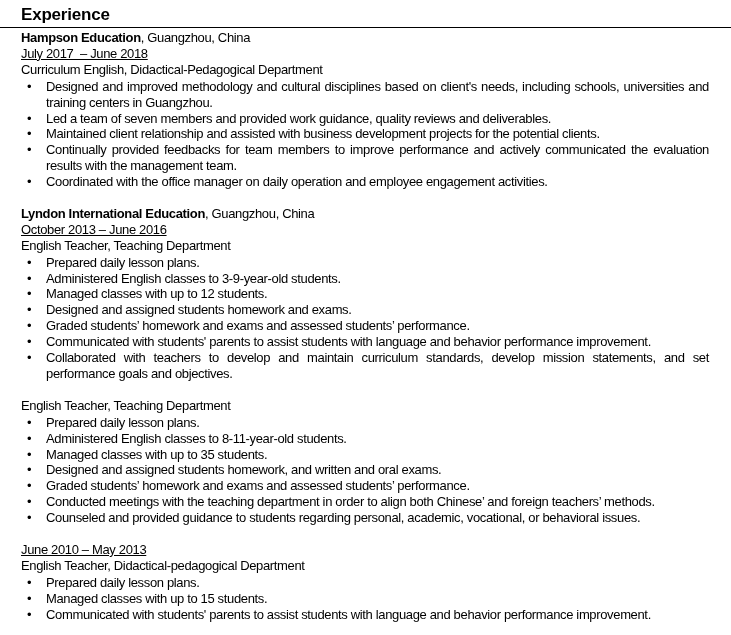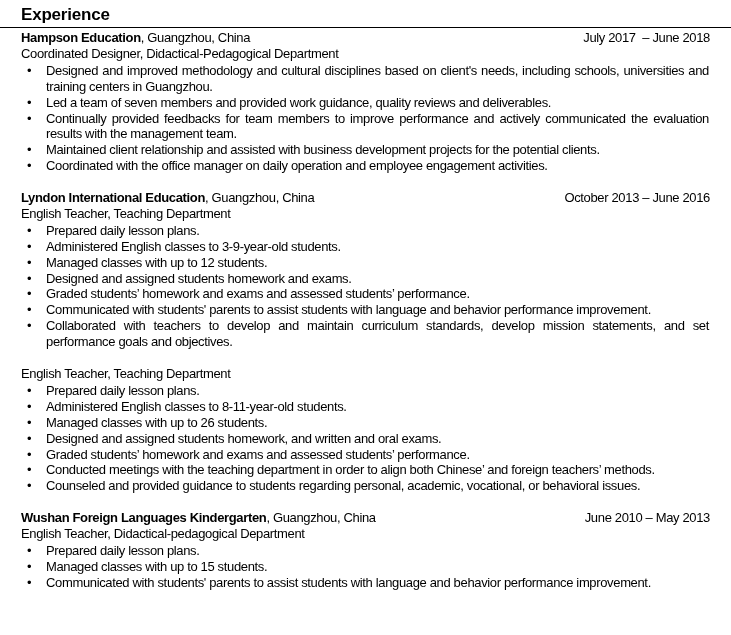--- a/index.html
+++ b/index.html
@@ -29,23 +29,24 @@
     border-bottom: 1px solid #000;
     margin: 2px -21px 2px -21px;
     height: 0;
   }
   section.job { margin-top: 1px; }
   section.job + section.job { margin-top: 15.9px; }
   .job-head {
     display: flex;
     justify-content: space-between;
     align-items: baseline;
+    flex-direction: column;
   }
   .company { font-weight: bold; }
-  .dates { white-space: pre; text-align: left; flex: none; }
+  .dates { white-space: pre; text-align: left; flex: none; text-decoration: underline; }
   .role { }
   ul.bullets {
     list-style: none;
     margin: 1px;
     padding: 0;
   }
   ul.bullets li {
     position: relative;
     padding-left: 24px;
     text-align: justify;
@@ -62,26 +63,26 @@
 
 <main class="page">
   <h1 class="section-title">Experience</h1>
   <div class="rule"></div>
   <div id="jobs">
       <section class="job">
         <div class="job-head">
           <span class="job-title"><span class="company">Hampson Education</span><span class="loc">, Guangzhou, China</span></span>
           <span class="dates">July 2017  – June 2018</span>
         </div>
-        <div class="role">Coordinated Designer, Didactical-Pedagogical Department</div>
+        <div class="role">Curriculum English, Didactical-Pedagogical Department</div>
         <ul class="bullets">
           <li>Designed and improved methodology and cultural disciplines based on client's needs, including schools, universities and training centers in Guangzhou.</li>
           <li>Led a team of seven members and provided work guidance, quality reviews and deliverables.</li>
+          <li>Maintained client relationship and assisted with business development projects for the potential clients.</li>
           <li>Continually provided feedbacks for team members to improve performance and actively communicated the evaluation results with the management team.</li>
-          <li>Maintained client relationship and assisted with business development projects for the potential clients.</li>
           <li>Coordinated with the office manager on daily operation and employee engagement activities.</li>
         </ul>
       </section>
       <section class="job">
         <div class="job-head">
           <span class="job-title"><span class="company">Lyndon International Education</span><span class="loc">, Guangzhou, China</span></span>
           <span class="dates">October 2013 – June 2016</span>
         </div>
         <div class="role">English Teacher, Teaching Department</div>
         <ul class="bullets">
@@ -92,30 +93,29 @@
           <li>Graded students’ homework and exams and assessed students’ performance.</li>
           <li>Communicated with students' parents to assist students with language and behavior performance improvement.</li>
           <li>Collaborated with teachers to develop and maintain curriculum standards, develop mission statements, and set performance goals and objectives.</li>
         </ul>
       </section>
       <section class="job">
         <div class="role">English Teacher, Teaching Department</div>
         <ul class="bullets">
           <li>Prepared daily lesson plans.</li>
           <li>Administered English classes to 8-11-year-old students.</li>
-          <li>Managed classes with up to 26 students.</li>
+          <li>Managed classes with up to 35 students.</li>
           <li>Designed and assigned students homework, and written and oral exams.</li>
           <li>Graded students’ homework and exams and assessed students’ performance.</li>
           <li>Conducted meetings with the teaching department in order to align both Chinese’ and foreign teachers’ methods.</li>
           <li>Counseled and provided guidance to students regarding personal, academic, vocational, or behavioral issues.</li>
         </ul>
       </section>
       <section class="job">
         <div class="job-head">
-          <span class="job-title"><span class="company">Wushan Foreign Languages Kindergarten</span><span class="loc">, Guangzhou, China</span></span>
           <span class="dates">June 2010 – May 2013</span>
         </div>
         <div class="role">English Teacher, Didactical-pedagogical Department</div>
         <ul class="bullets">
           <li>Prepared daily lesson plans.</li>
           <li>Managed classes with up to 15 students.</li>
           <li>Communicated with students' parents to assist students with language and behavior performance improvement.</li>
         </ul>
       </section>
     </div>

